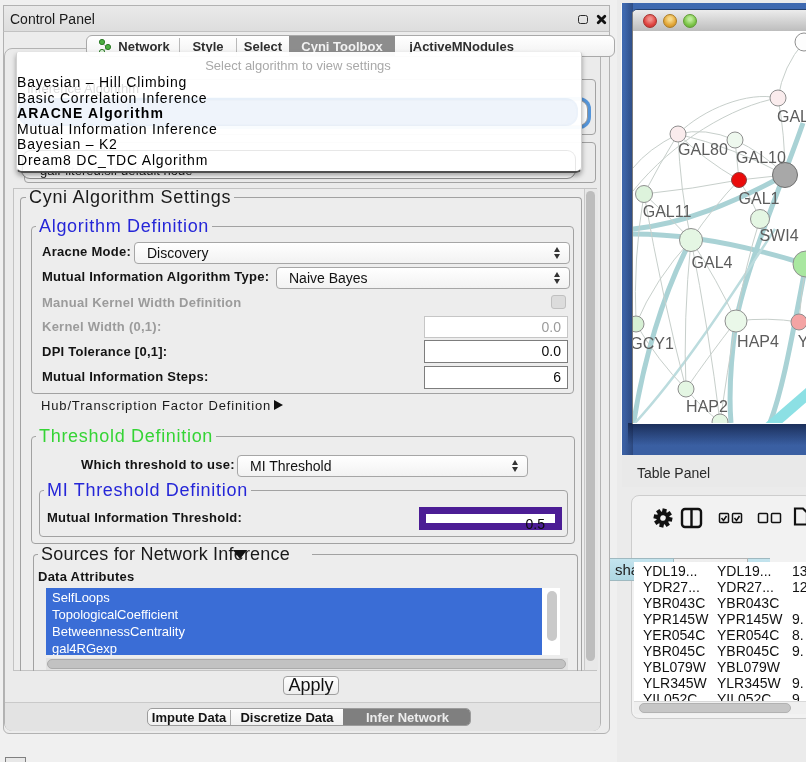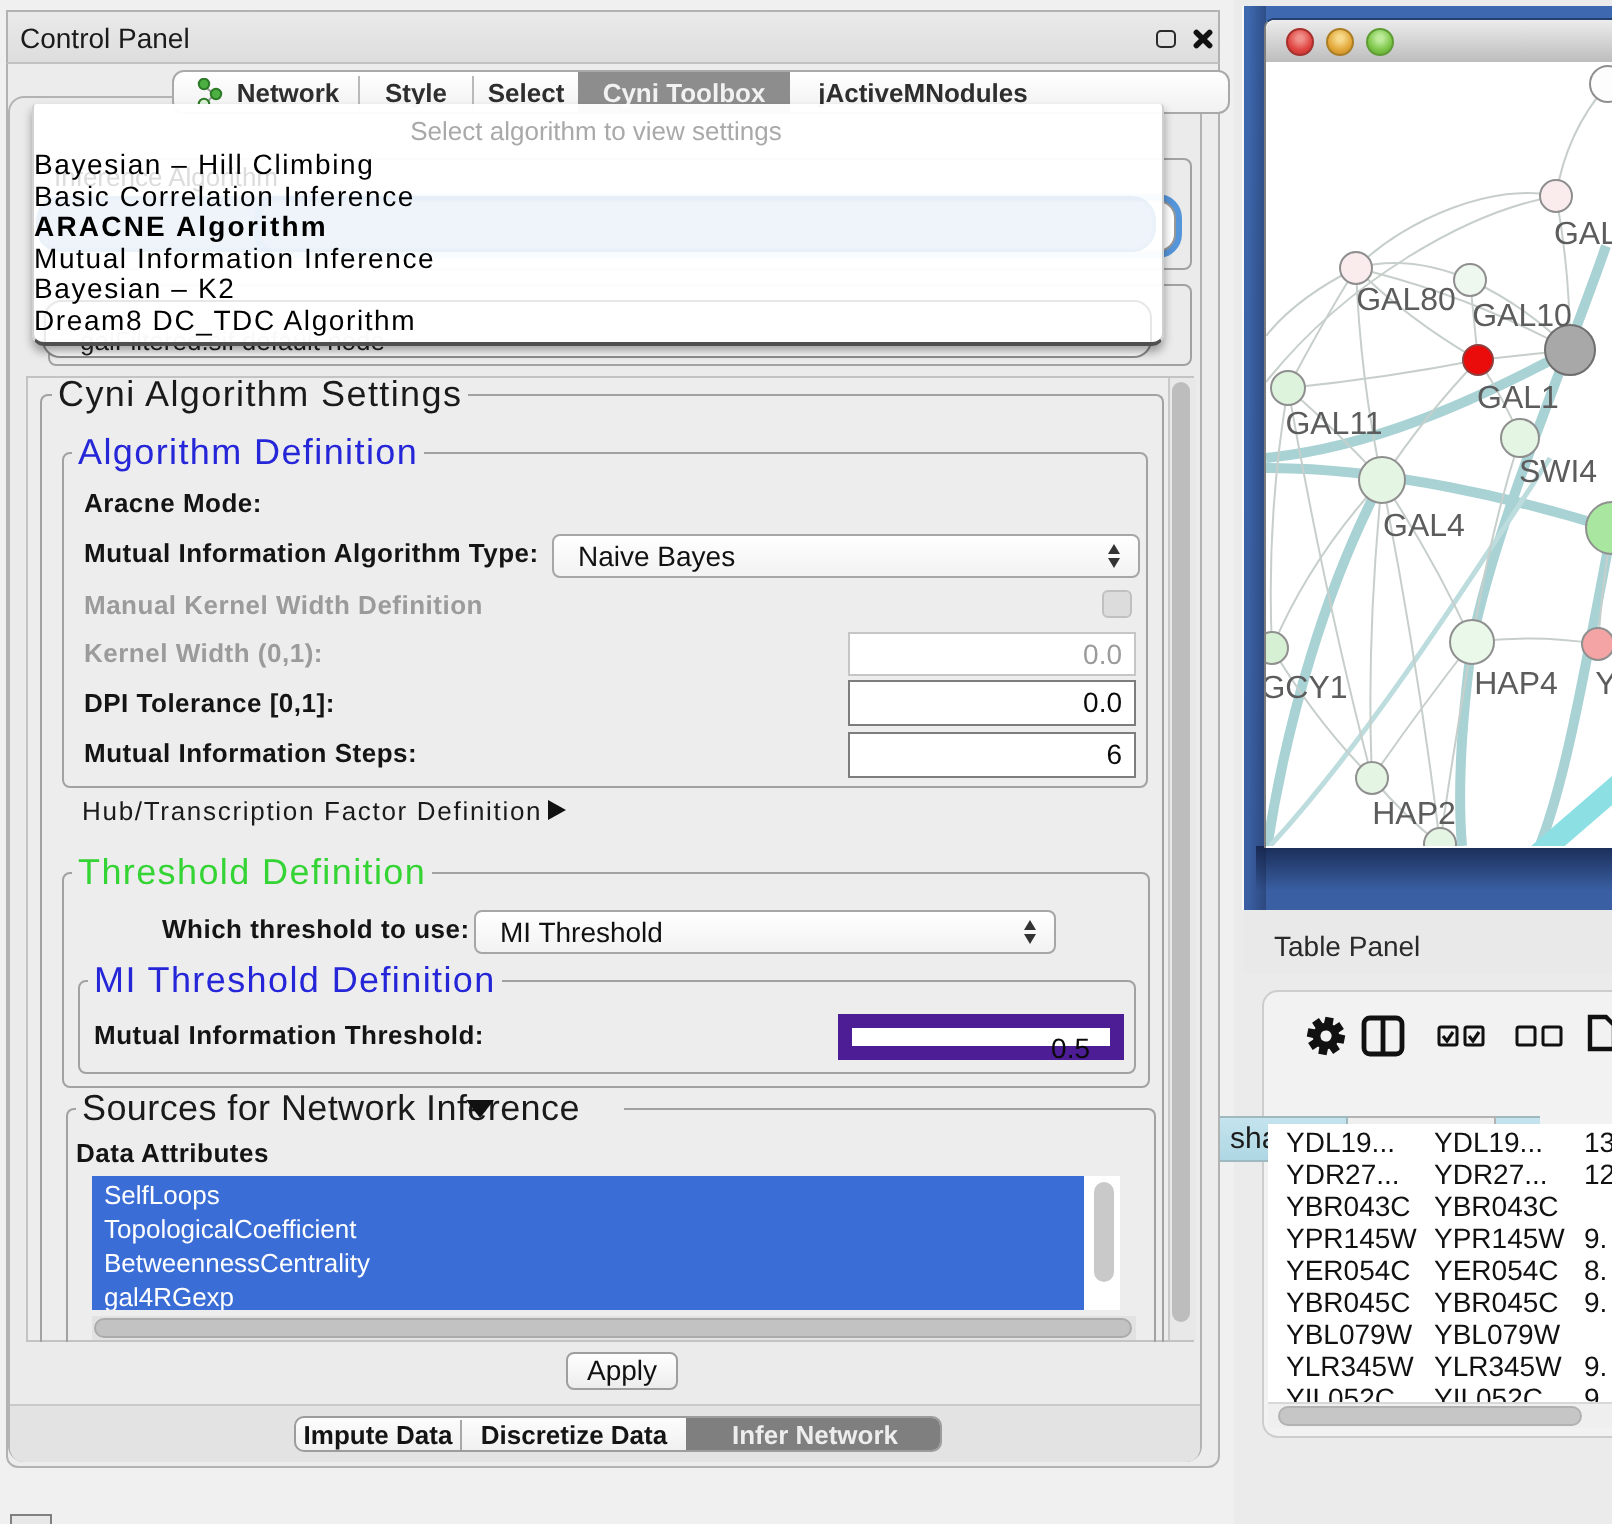--- a/index.html
+++ b/index.html
@@ -223,20 +223,24 @@
 <div class="ab" style="left:584px;top:189px;width:13px;height:481px;background:#e8e8e8;border-left:1px solid #c9c9c9;"></div>
 <div class="ab" style="left:586px;top:191px;width:9px;height:470px;background:#bdbdbd;border-radius:5px;"></div>
 
 <div class="grp" style="left:20px;top:197px;width:560px;height:473px;border-radius:4px 4px 0 0;border-bottom:none;"></div>
 <div class="ab gt" style="left:26px;top:189px;background:#ededed;color:#1a1a1a;">Cyni Algorithm Settings</div>
 
 <div class="grp" style="left:31px;top:226px;width:541px;height:166px;"></div>
 <div class="ab gt" style="left:36px;top:218px;color:#2526d8;background:#ededed;">Algorithm Definition</div>
 
 <div class="ab b13" style="left:42px;top:244px;">Aracne Mode:</div>
+<div class="combo" style="left:134px;top:242px;width:434px;height:20px;">
+      <span class="ct">Discovery</span>
+      <span class="spin"></span>
+    </div>
 <div class="ab b13" style="left:42px;top:269px;">Mutual Information Algorithm Type:</div>
 <div class="combo" style="left:276px;top:267px;width:292px;height:20px;">
       <span class="ct">Naive Bayes</span>
       <span class="spin"></span>
     </div>
 <div class="ab b13 dis" style="left:42px;top:295px;">Manual Kernel Width Definition</div>
 <div class="ab" style="left:551px;top:295px;width:13px;height:12px;background:#dcdcdc;border:1px solid #c0c0c0;border-radius:3px;"></div>
 <div class="ab b13 dis" style="left:42px;top:319px;">Kernel Width (0,1):</div>
 <div class="field" style="left:424px;top:316px;width:144px;height:22px;border:1px solid #c6c6c6;box-sizing:border-box;
      color:#9b9b9b;line-height:20px;padding-right:6px;">0.0</div>
@@ -272,21 +276,21 @@
 <div class="ab" style="left:46px;top:588px;width:514px;height:67px;background:#fff;overflow:hidden;">
   <div class="ab" style="left:0;top:0;width:496px;height:80px;background:#3a6dd6;"></div>
   <div class="ab" style="left:6px;top:1px;color:#fff;font-size:13px;line-height:17px;">SelfLoops<br>TopologicalCoefficient<br>BetweennessCentrality<br>gal4RGexp</div>
   <div class="ab" style="left:501px;top:3px;width:10px;height:50px;background:#c9c9c9;border-radius:5px;"></div>
 </div>
 
 <div class="ab" style="left:46px;top:658px;width:522px;height:12px;background:#e2e2e2;"></div>
 <div class="ab" style="left:47px;top:659px;width:519px;height:10px;background:#c2c2c2;border:1px solid #ababab;border-radius:5px;box-sizing:border-box;"></div>
 
 <div class="ab" style="left:283px;top:676px;width:56px;height:19px;background:linear-gradient(#ffffff,#ededed);
-     border:1px solid #9f9f9f;border-radius:4px;box-sizing:border-box;text-align:center;font-size:14px;color:#111;line-height:17px;">Apply</div>
+     border:1px solid #9f9f9f;border-radius:4px;box-sizing:border-box;text-align:center;font-size:18px;color:#111;line-height:17px;">Apply</div>
 
 <div class="ab" style="left:5px;top:702px;width:595px;height:28px;background:#e3e3e3;border-top:1px solid #c9c9c9;border-radius:0 0 7px 7px;"></div>
 <div class="ab" style="left:147px;top:708px;width:324px;height:18px;border:1px solid #9c9c9c;border-radius:5px;
      background:linear-gradient(#fdfdfd,#f0f0f0);box-sizing:border-box;overflow:hidden;font-size:13px;font-weight:bold;color:#141414;">
   <div class="ab" style="left:0;top:0;width:82px;height:18px;line-height:17px;text-align:center;">Impute Data</div>
   <div class="ab" style="left:82px;top:1px;width:1px;height:16px;background:#a8a8a8;"></div>
   <div class="ab" style="left:83px;top:0;width:112px;height:18px;line-height:17px;text-align:center;">Discretize Data</div>
   <div class="ab" style="left:195px;top:0;width:129px;height:18px;line-height:17px;text-align:center;background:#7f7f7f;color:#ededed;">Infer Network</div>
 </div>
 

